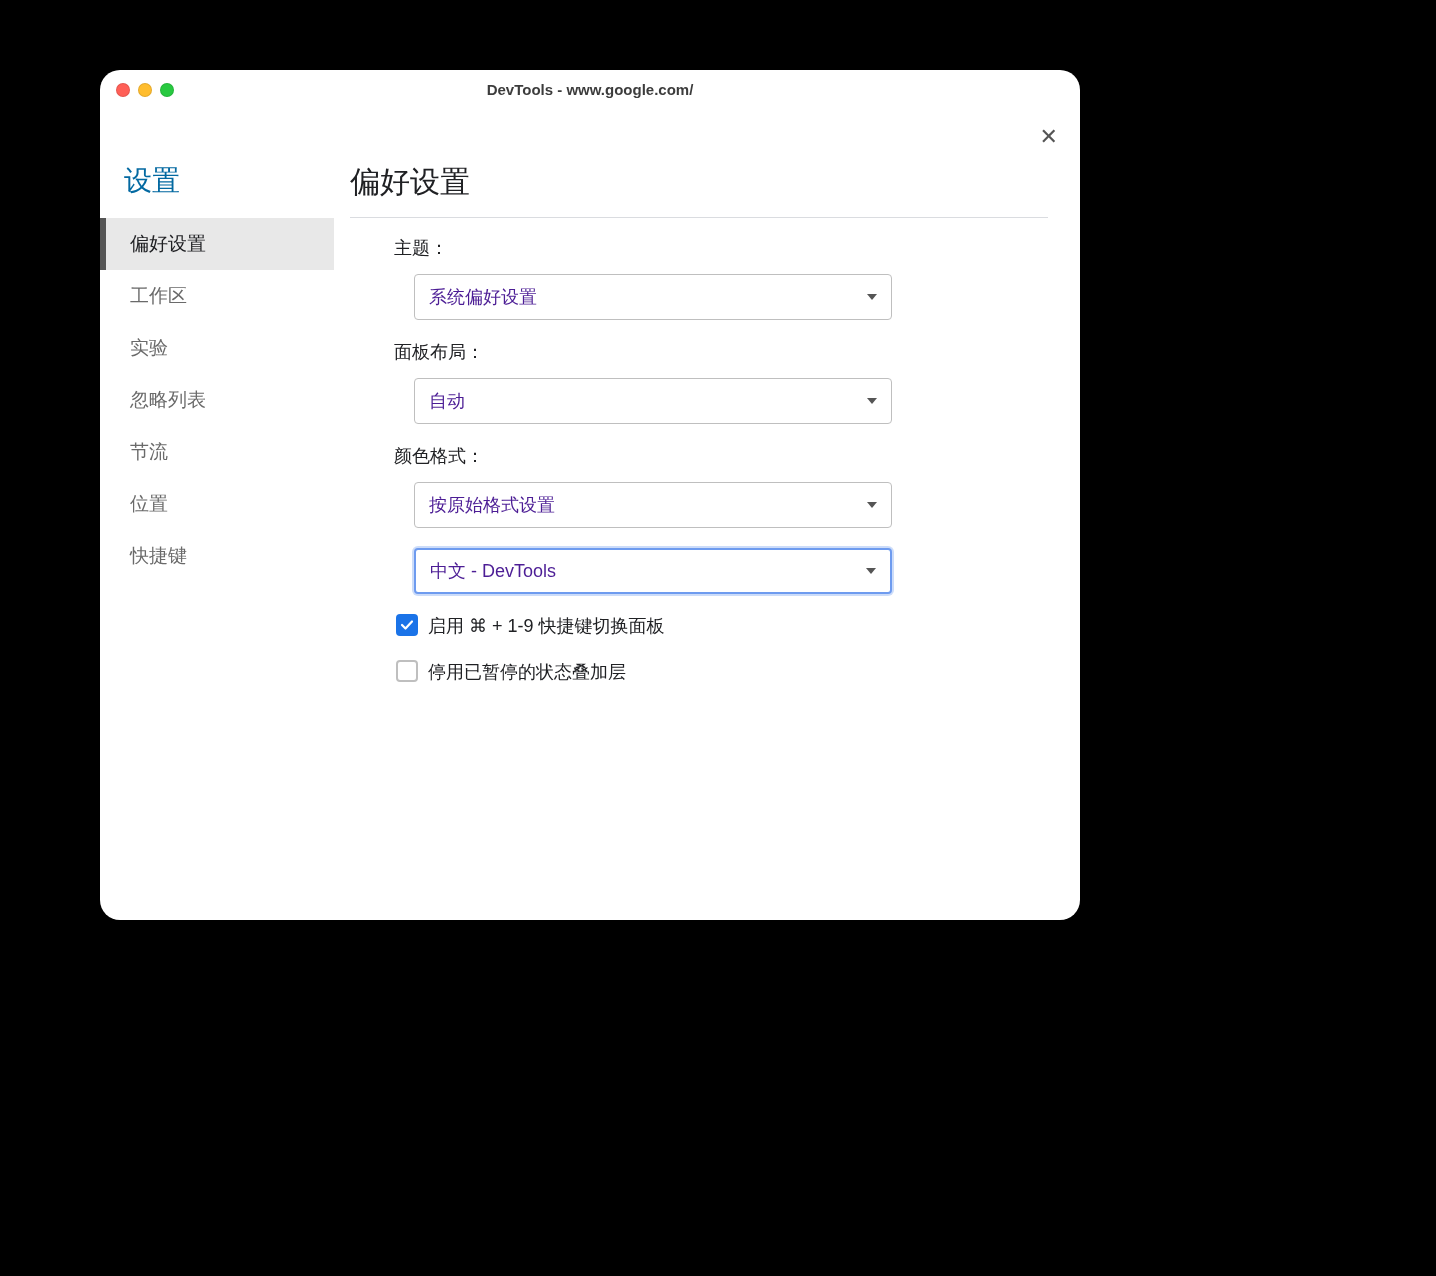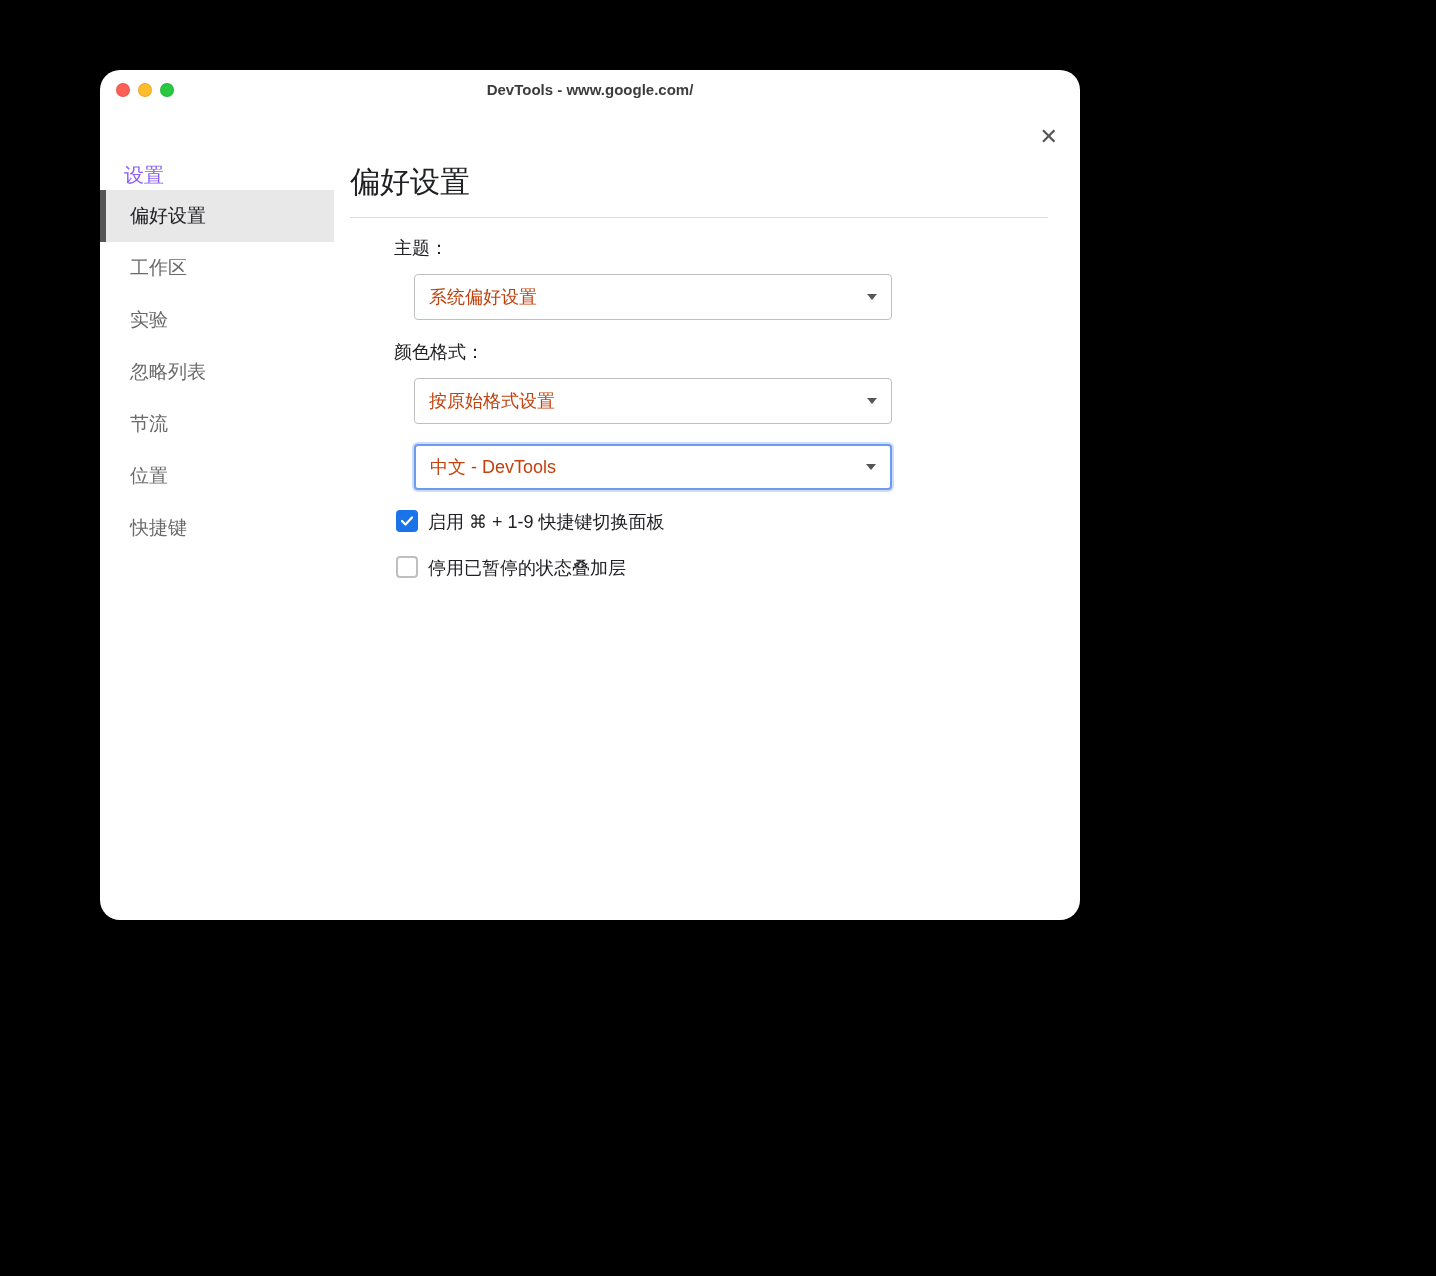--- a/index.html
+++ b/index.html
@@ -63,23 +63,23 @@
       cursor: pointer;
       line-height: 1;
       font-weight: 400;
     }
     .sidebar {
       width: 234px;
       padding-top: 52px;
       flex-shrink: 0;
     }
     .sidebar-title {
-      font-size: 20px;
-      color: #8b5cf6;
-      padding: 0 0 1px 24px;
+      font-size: 28px;
+      color: #0369a1;
+      padding: 0 0 18px 24px;
       font-weight: 400;
     }
     .side-item {
       padding: 13px 0 13px 24px;
       font-size: 19px;
       color: #6a6a6a;
       cursor: pointer;
       border-left: 6px solid transparent;
     }
     .side-item.active {
@@ -121,21 +121,21 @@
       align-items: center;
       justify-content: space-between;
       width: 478px;
       height: 46px;
       border: 1px solid #bfbfbf;
       border-radius: 4px;
       padding: 0 14px;
       margin-left: 20px;
       margin-bottom: 20px;
       font-size: 18px;
-      color: #c2410c;
+      color: #4c1d95;
       cursor: pointer;
       background: #fff;
     }
     .select-box.focused {
       border: 2px solid #6e9bef;
       box-shadow: 0 0 0 2px rgba(110,155,239,0.35);
     }
     .dropdown-caret {
       width: 0; height: 0;
       border-left: 5px solid transparent;
@@ -199,20 +199,27 @@
       <div class="page-title">偏好设置</div>
 
       <div class="field-group">
         <div class="field-label">主题：</div>
         <div class="select-box">
           <span>系统偏好设置</span>
           <span class="dropdown-caret"></span>
         </div>
       </div>
 
+      <div class="field-group">
+        <div class="field-label">面板布局：</div>
+        <div class="select-box">
+          <span>自动</span>
+          <span class="dropdown-caret"></span>
+        </div>
+      </div>
 
       <div class="field-group">
         <div class="field-label">颜色格式：</div>
         <div class="select-box">
           <span>按原始格式设置</span>
           <span class="dropdown-caret"></span>
         </div>
       </div>
 
       <div class="field-group">

